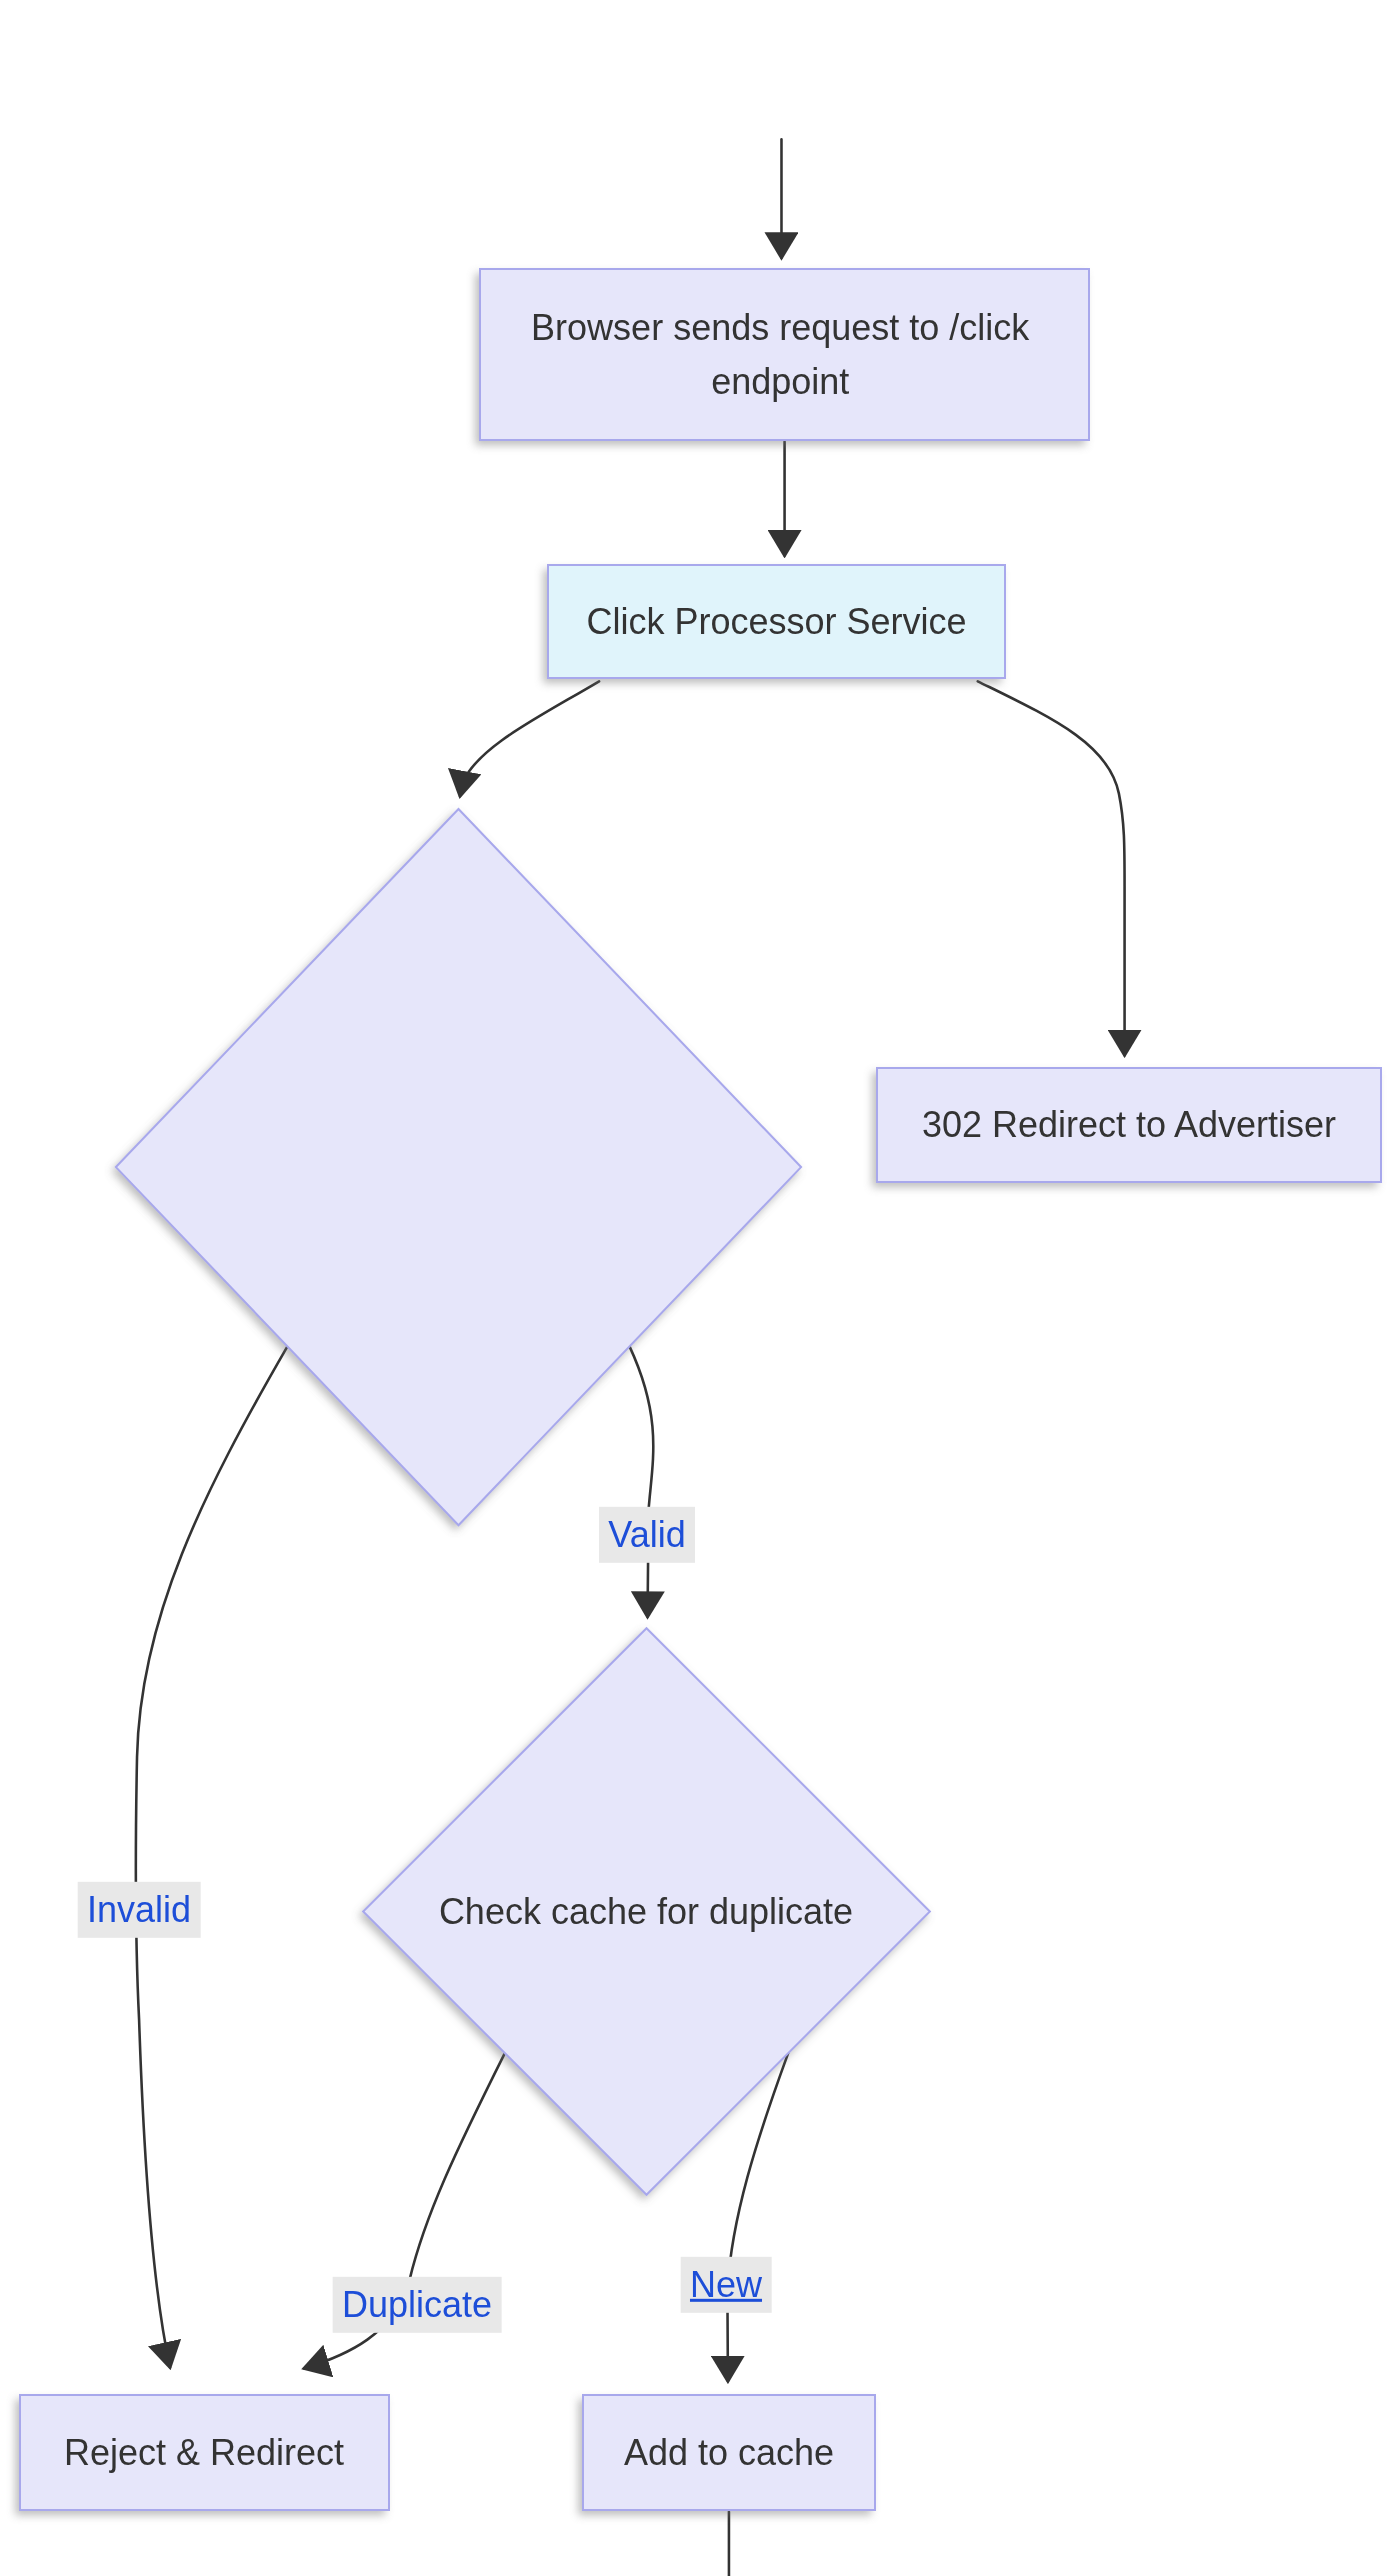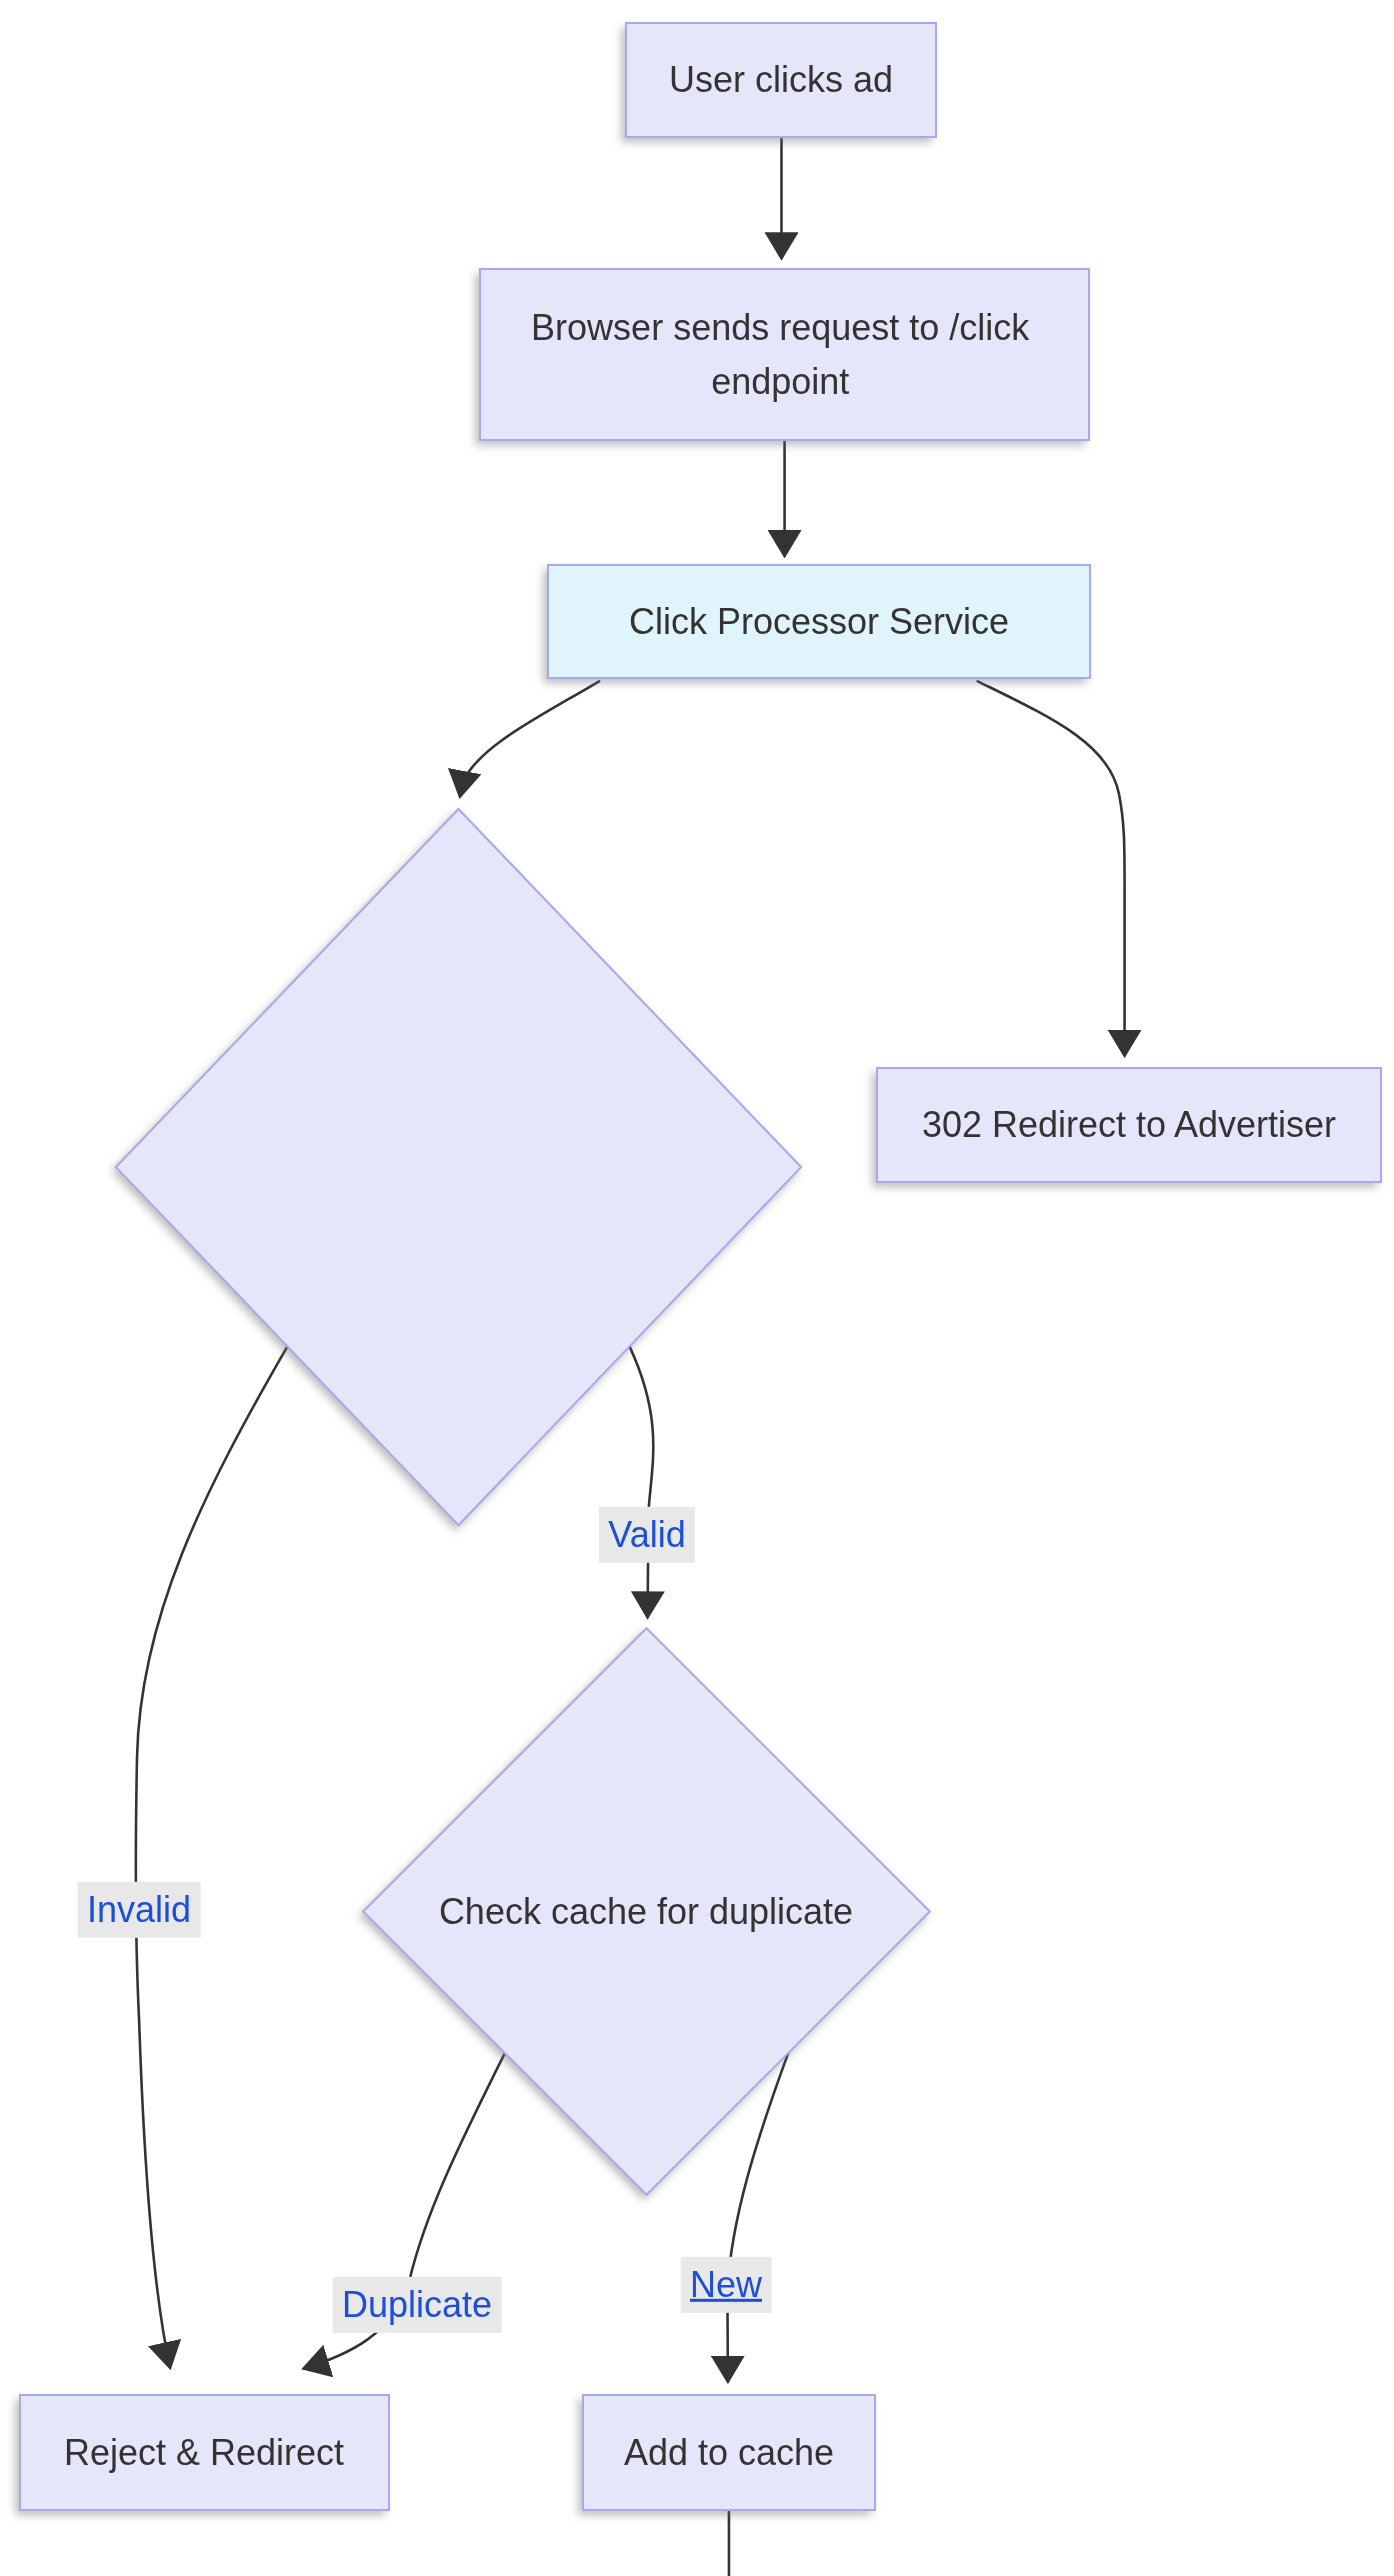--- a/index.html
+++ b/index.html
@@ -83,29 +83,26 @@
       <path d="M1415,6262 L1415,6490" marker-end="url(#arrowhead)"></path>
       <path d="M1415,6739 L1415,6970" marker-end="url(#arrowhead)"></path>
     </g>
 
     <g filter="url(#nodeShadow)">
       <polygon points="890,1570 1555,2265 890,2960 225,2265" fill="#e6e6fa" stroke="#a8a8ec" stroke-width="4"></polygon>
       <polygon points="1255,3160 1805,3710 1255,4260 705,3710" fill="#e6e6fa" stroke="#a8a8ec" stroke-width="4"></polygon>
     </g>
   </svg>
 
-  <div class="node" style="left:625px; top:22px; width:312px; height:116px;">
-    <span>User clicks ad</span>
-  </div>
 
   <div class="node" style="left:479px; top:268px; width:611px; height:173px;padding-left:12px;">
     <span>Browser sends request to /click endpoint</span>
   </div>
 
-  <div class="node node--service" style="left:547px; top:564px; width:544px; height:115px;align-items:center;">
+  <div class="node node--service" style="left:547px; top:564px; width:459px; height:115px;align-items:center;">
     <span>Click Processor Service</span>
   </div>
 
   <div class="node" style="left:876px; top:1067px; width:506px; height:116px;">
     <span>302 Redirect to Advertiser</span>
   </div>
 
 
   <div class="diamond-text" style="left:337px; top:1855px; width:618px; height:113px;">
     <span>Check cache for duplicate</span>

